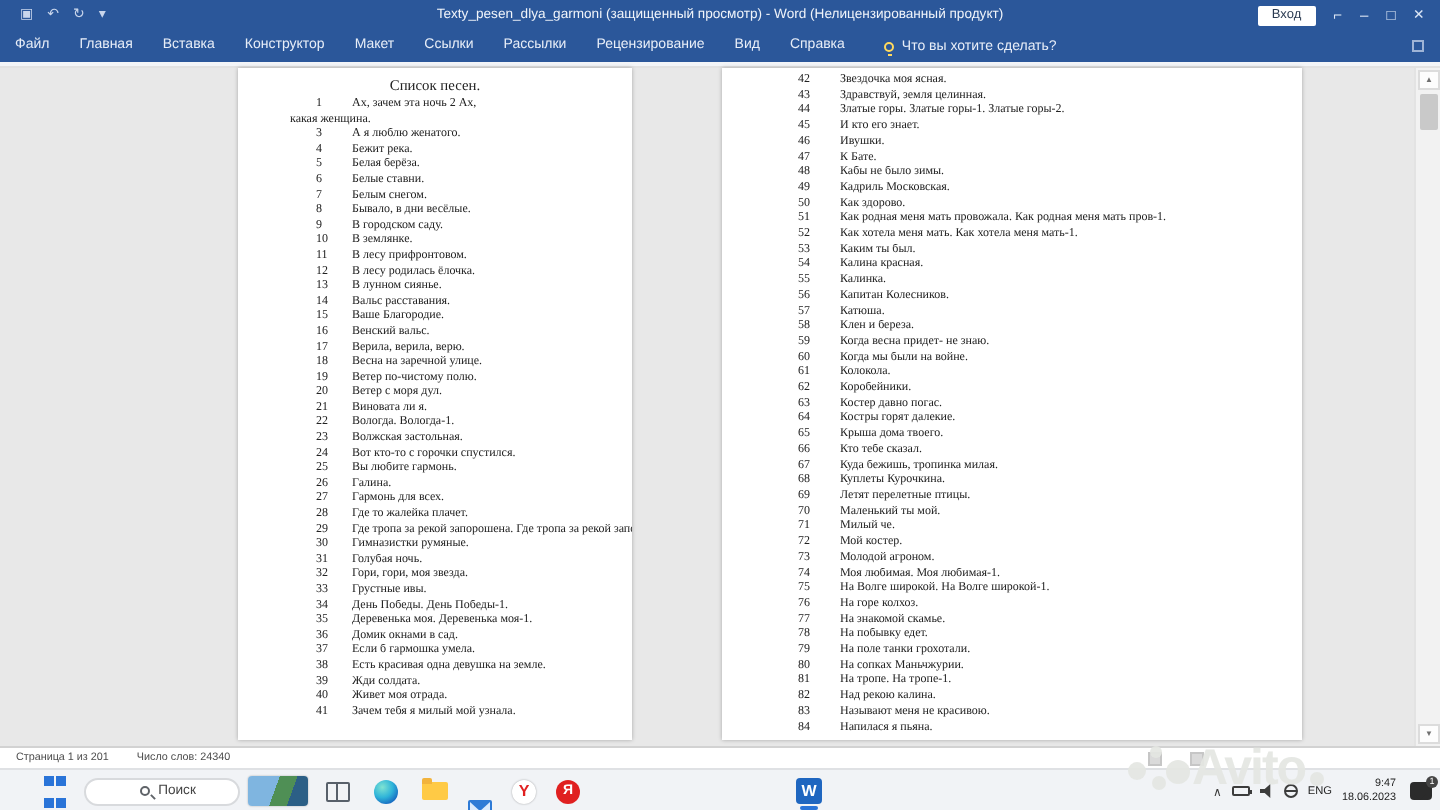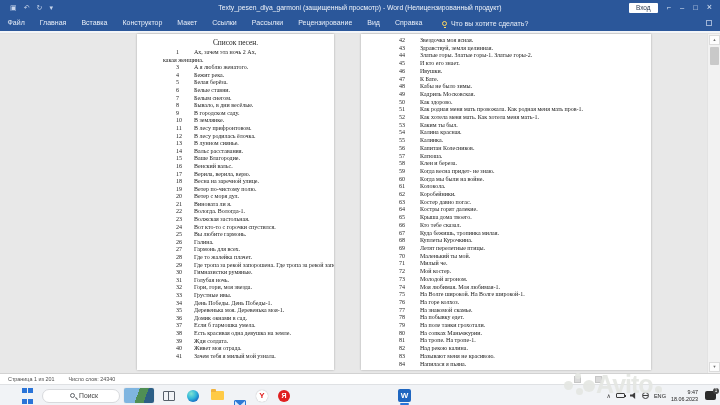--- a/index.html
+++ b/index.html
@@ -18,21 +18,21 @@
 .tabrow{position:absolute;top:15px;left:0;right:0;height:16px;background:#2b579a;display:flex;align-items:center;color:#e8eef8;font-size:7px}
 .rtab{padding:0 7.5px;line-height:16px}
 .tellme{display:flex;align-items:center;gap:4px;margin-left:12px}
 .bulb{width:5px;height:5px;border:1px solid #ffd95e;border-radius:50%;display:inline-block;position:relative}
 .bulb::after{content:'';position:absolute;left:1px;top:5px;width:2px;height:1.5px;background:#ffd95e}
 .ribbon-pin{margin-left:auto;margin-right:8px;width:6px;height:6px;border:1px solid #9fb4d6}
 .ribbonstrip{position:absolute;top:31px;left:0;right:0;height:3px;background:#f3f5f8;border-bottom:1px solid #e2e2e2}
 
 .canvas{position:absolute;top:34px;left:0;right:0;bottom:32px;background:#e8e8e8}
 .page{position:absolute;top:0;height:336px;background:#fff;box-shadow:0 0 2px rgba(0,0,0,.28);color:#1b1b1b;overflow:hidden}
-.pageL{left:137px;width:197px}
+.pageL{left:119px;width:197px}
 .pageR{left:361px;width:290px}
 .dochead{margin-top:4px;text-align:center;font-size:7.4px;font-family:"Liberation Serif",serif;color:#222}
 .songs{margin-top:2px}
 .pageR .songs{margin-top:3px}
 .song-row{display:flex;white-space:nowrap;overflow:hidden;font-family:"Liberation Serif",serif;color:#222}
 .pageL .song-row{padding-left:26px;font-size:6px;line-height:7.6px}
 .pageL .song-num{margin-left:13px;width:18px;flex:none}
 .pageR .song-row{padding-left:38px;font-size:6px;line-height:7.7px}
 .pageR .song-num{width:21px;flex:none}
 

